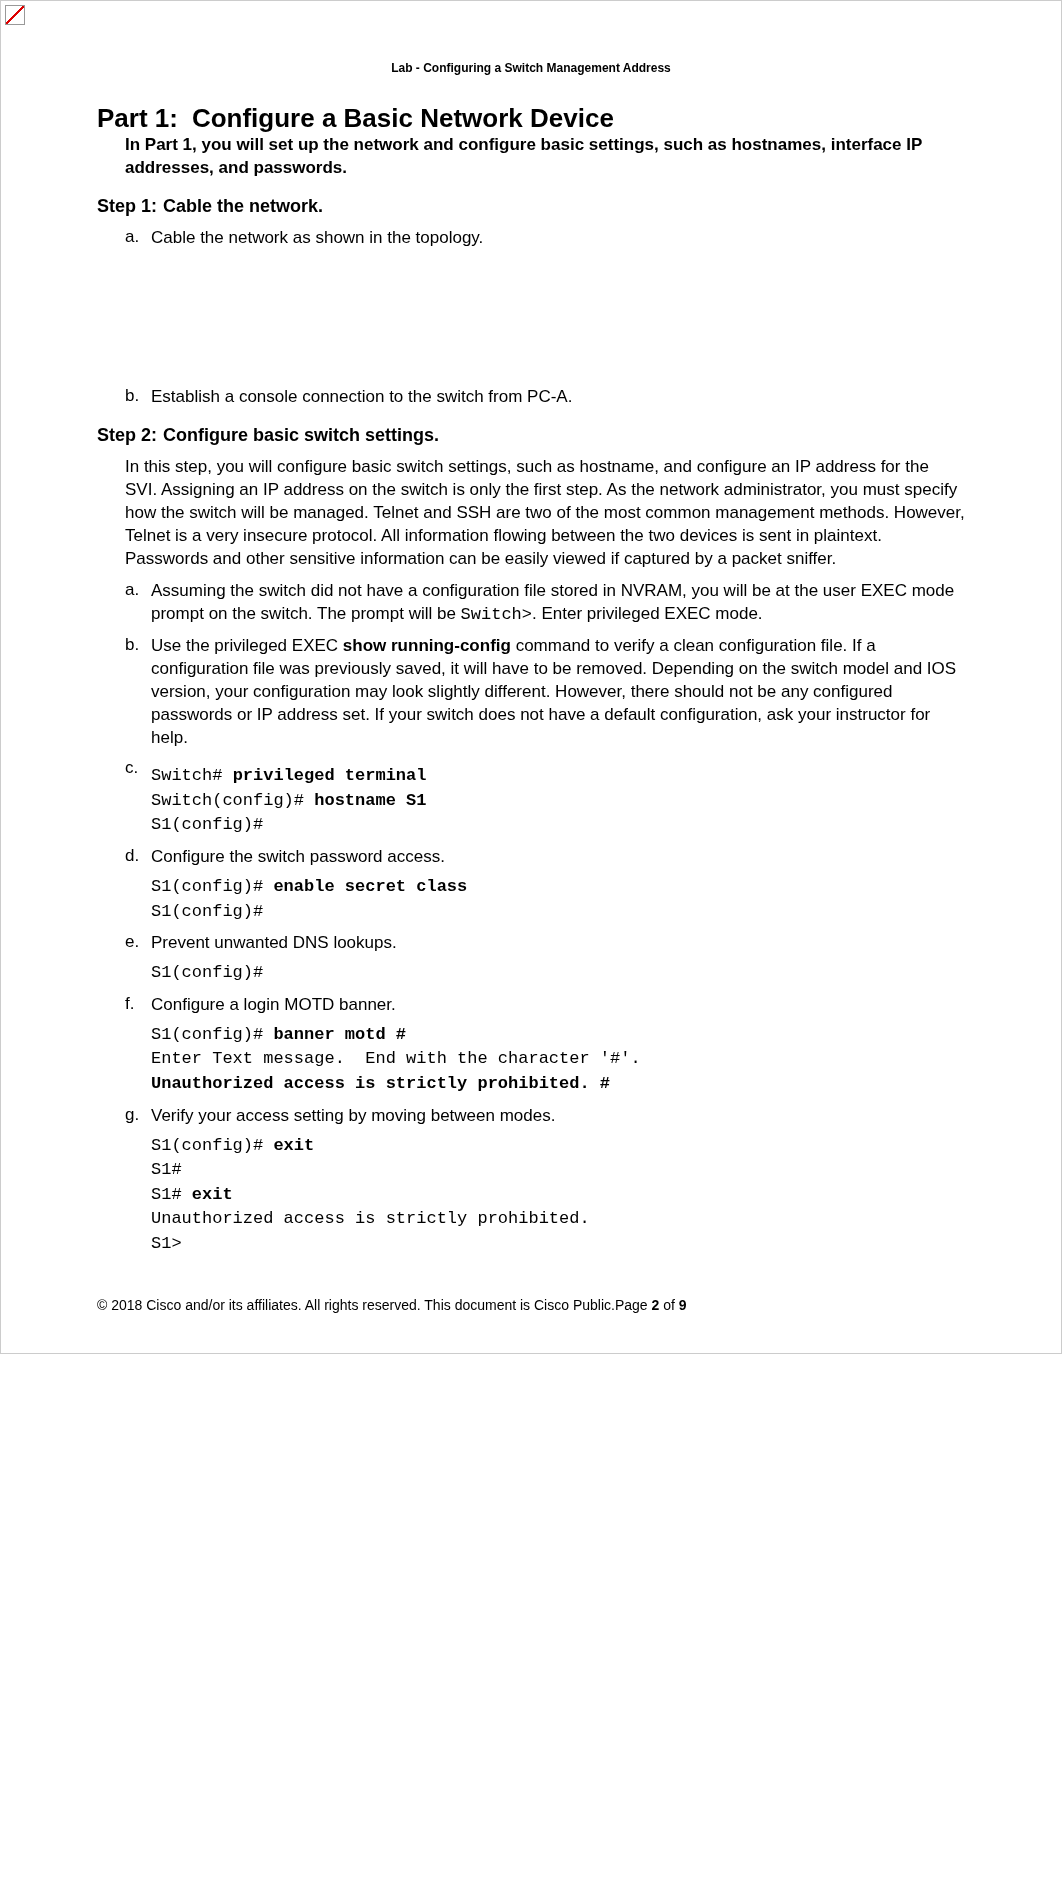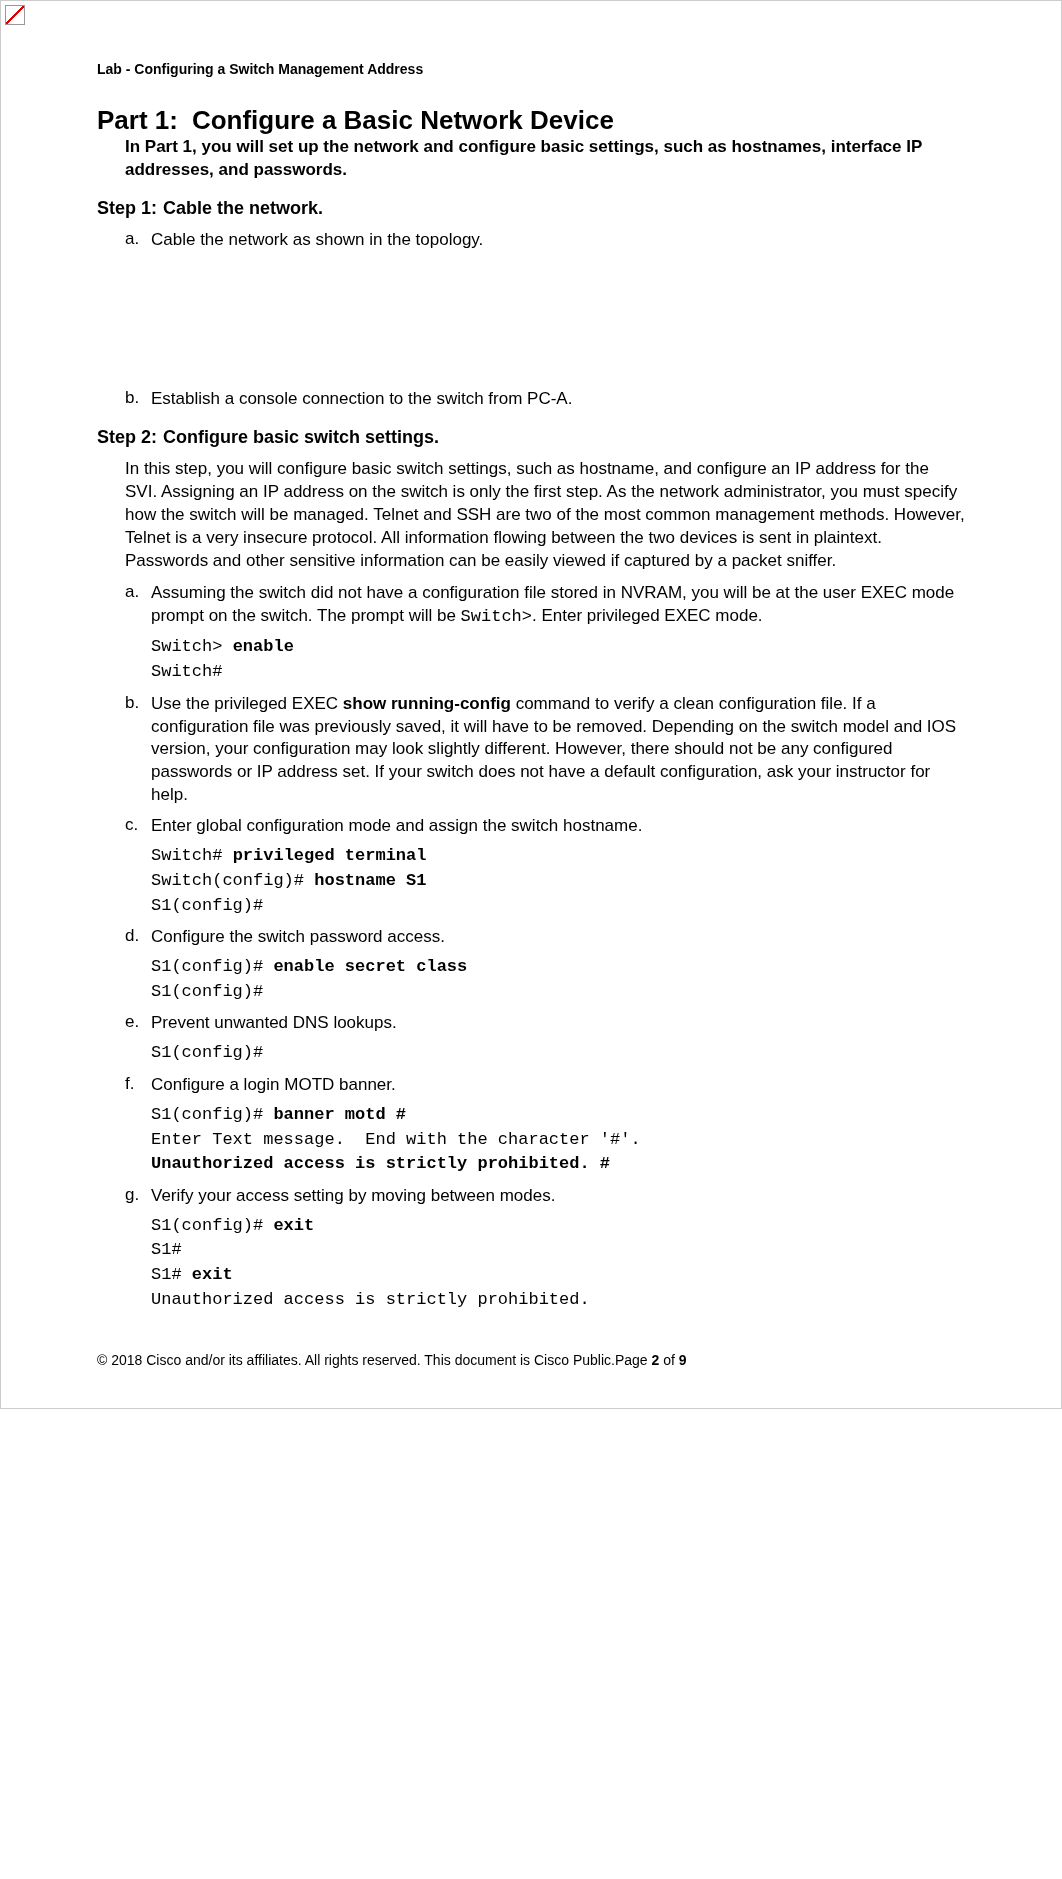--- a/index.html
+++ b/index.html
@@ -19,23 +19,24 @@
       position: absolute;
       top: 4px;
       left: 4px;
       width: 20px;
       height: 20px;
       border: 1px solid #999;
       background: linear-gradient(135deg, #fff 45%, #d00 45%, #d00 55%, #fff 55%);
       font-size: 0;
     }
     .lab-title {
-      font-size: 14px;
+      font-size: 12px;
       font-weight: bold;
       margin-bottom: 28px;
+      text-align: center;
     }
     .part-heading {
       font-size: 26px;
       font-weight: bold;
       margin-bottom: 0;
     }
     .part-prefix { margin-right: 14px; }
     .intro-text {
       font-size: 17px;
       line-height: 1.35;
@@ -133,35 +134,33 @@
   </h3>
 
   <p class="body-text">In this step, you will configure basic switch settings, such as hostname, and configure an IP address for the SVI. Assigning an IP address on the switch is only the first step. As the network administrator, you must specify how the switch will be managed. Telnet and SSH are two of the most common management methods. However, Telnet is a very insecure protocol. All information flowing between the two devices is sent in plaintext. Passwords and other sensitive information can be easily viewed if captured by a packet sniffer.</p>
 
   <div class="sub-list">
 
     <div class="sub-item">
       <div class="sub-letter">a.</div>
       <div class="sub-content">
         <span>Assuming the switch did not have a configuration file stored in NVRAM, you will be at the user EXEC mode prompt on the switch. The prompt will be </span><span class="mono-inline">Switch&gt;</span><span>. Enter privileged EXEC mode.</span>
-        <div class="code-block"><span class="code-line"><span>Switch&gt; </span><span class="bold">enable</span></span><span class="code-line">Switch#</span></div>
       </div>
     </div>
 
     <div class="sub-item">
       <div class="sub-letter">b.</div>
       <div class="sub-content">
         <span>Use the privileged EXEC </span><span class="bold">show running-config</span><span> command to verify a clean configuration file. If a configuration file was previously saved, it will have to be removed. Depending on the switch model and IOS version, your configuration may look slightly different. However, there should not be any configured passwords or IP address set. If your switch does not have a default configuration, ask your instructor for help.</span>
       </div>
     </div>
 
     <div class="sub-item">
       <div class="sub-letter">c.</div>
       <div class="sub-content">
-        <span>Enter global configuration mode and assign the switch hostname.</span>
         <div class="code-block"><span class="code-line"><span>Switch# </span><span class="bold">privileged terminal</span></span><span class="code-line"><span>Switch(config)# </span><span class="bold">hostname S1</span></span><span class="code-line">S1(config)#</span></div>
       </div>
     </div>
 
     <div class="sub-item">
       <div class="sub-letter">d.</div>
       <div class="sub-content">
         <span>Configure the switch password access.</span>
         <div class="code-block"><span class="code-line"><span>S1(config)# </span><span class="bold">enable secret class</span></span><span class="code-line">S1(config)#</span></div>
       </div>
@@ -180,21 +179,21 @@
       <div class="sub-content">
         <span>Configure a login MOTD banner.</span>
         <div class="code-block"><span class="code-line"><span>S1(config)# </span><span class="bold">banner motd #</span></span><span class="code-line">Enter Text message.  End with the character '#'.</span><span class="code-line bold">Unauthorized access is strictly prohibited. #</span></div>
       </div>
     </div>
 
     <div class="sub-item">
       <div class="sub-letter">g.</div>
       <div class="sub-content">
         <span>Verify your access setting by moving between modes.</span>
-        <div class="code-block"><span class="code-line"><span>S1(config)# </span><span class="bold">exit</span></span><span class="code-line">S1#</span><span class="code-line"><span>S1# </span><span class="bold">exit</span></span><span class="code-line">Unauthorized access is strictly prohibited.</span></div>
+        <div class="code-block"><span class="code-line"><span>S1(config)# </span><span class="bold">exit</span></span><span class="code-line">S1#</span><span class="code-line"><span>S1# </span><span class="bold">exit</span></span><span class="code-line">Unauthorized access is strictly prohibited.</span><span class="code-line">S1&gt;</span></div>
       </div>
     </div>
 
   </div>
 
   <div class="footer">
     <div>© 2018 Cisco and/or its affiliates. All rights reserved. This document is Cisco Public.</div>
     <div class="footer-right">
       <span>Page </span><span class="bold">2</span><span> of </span><span class="bold">9</span>
     </div>

